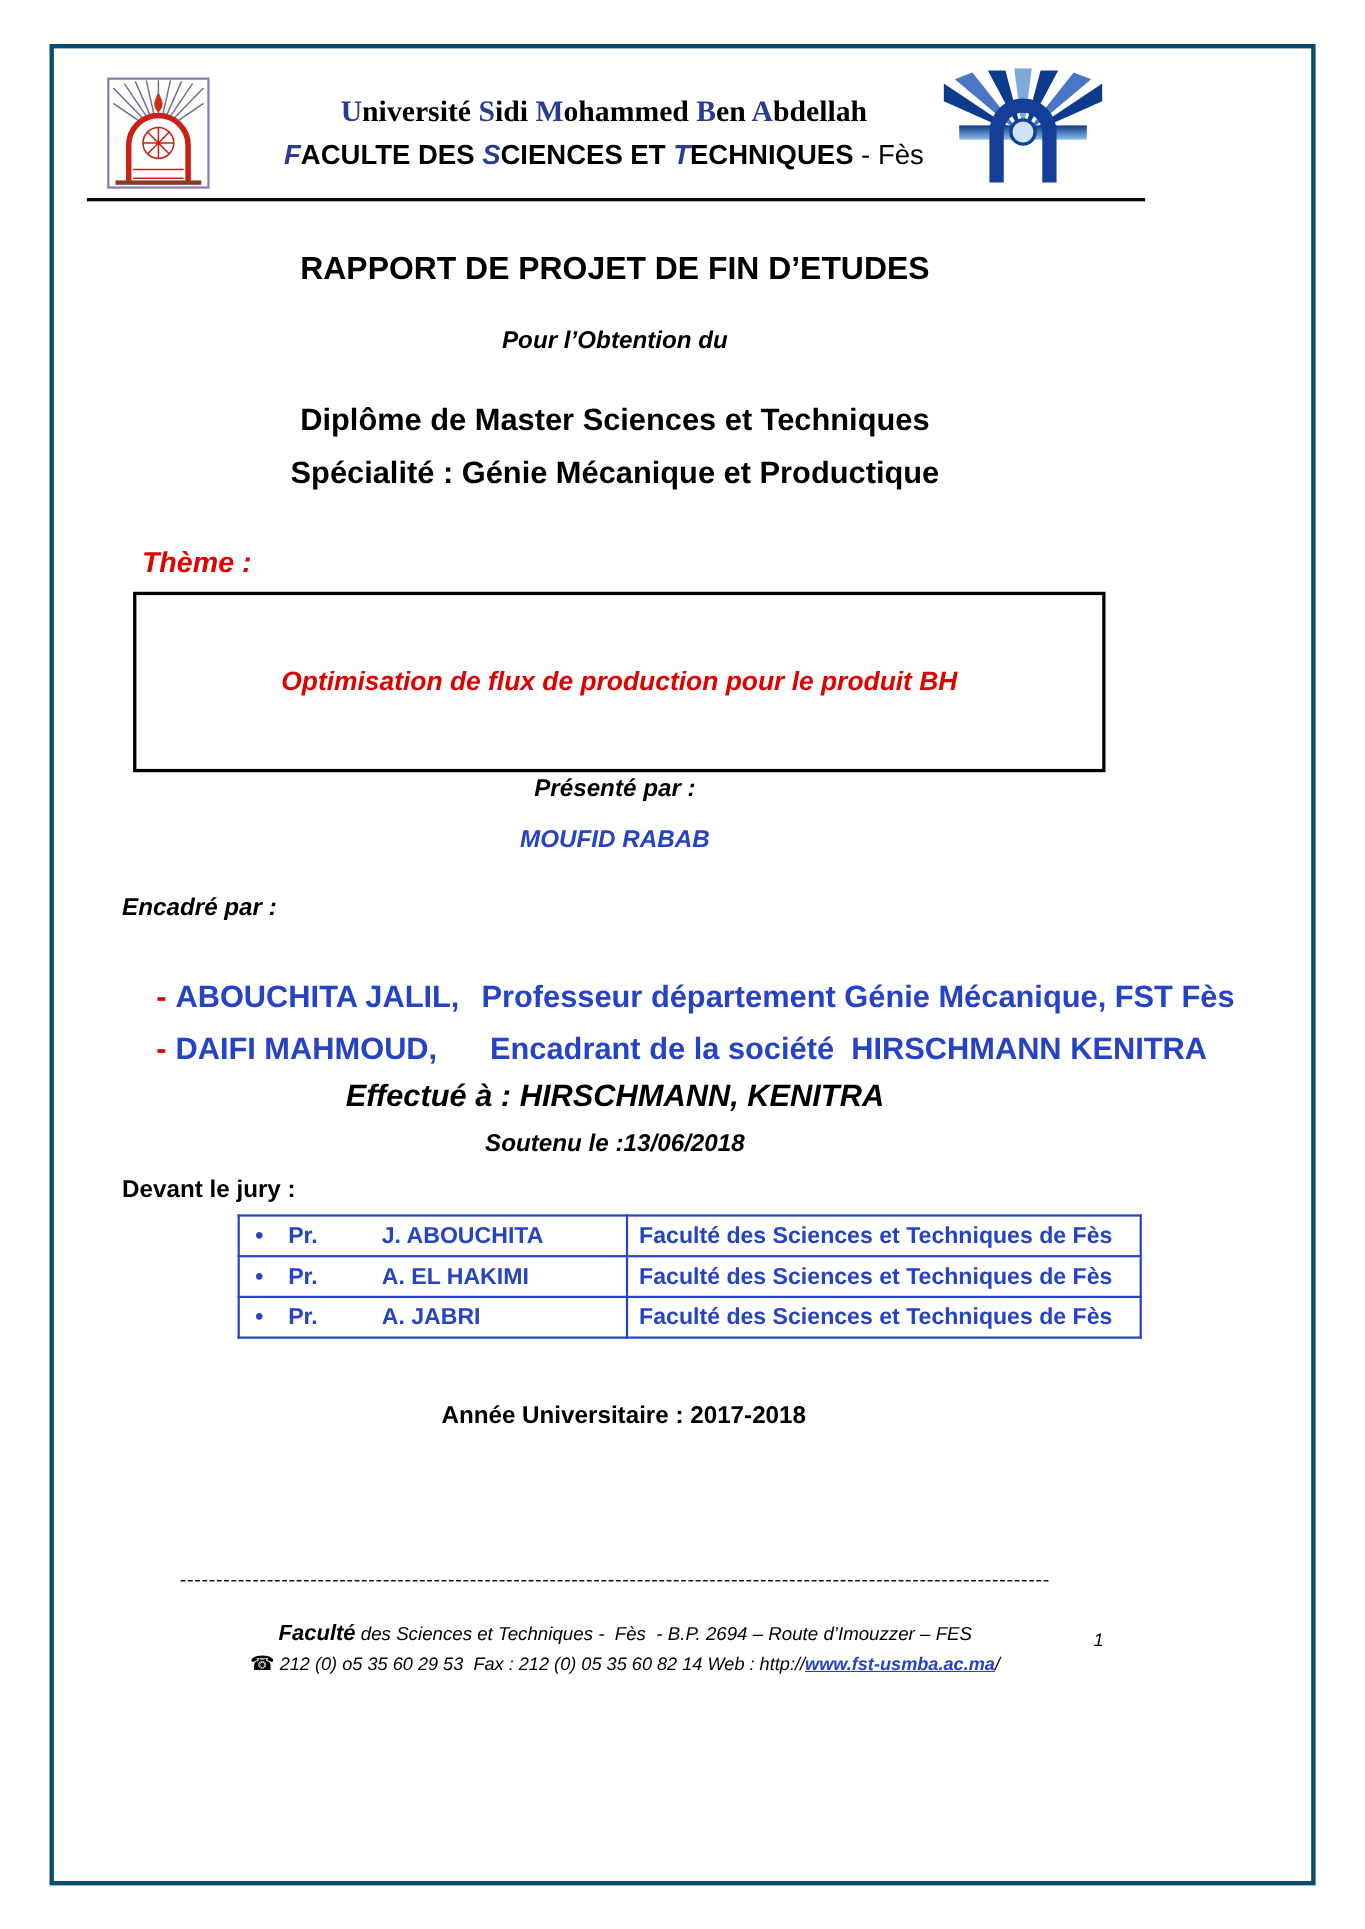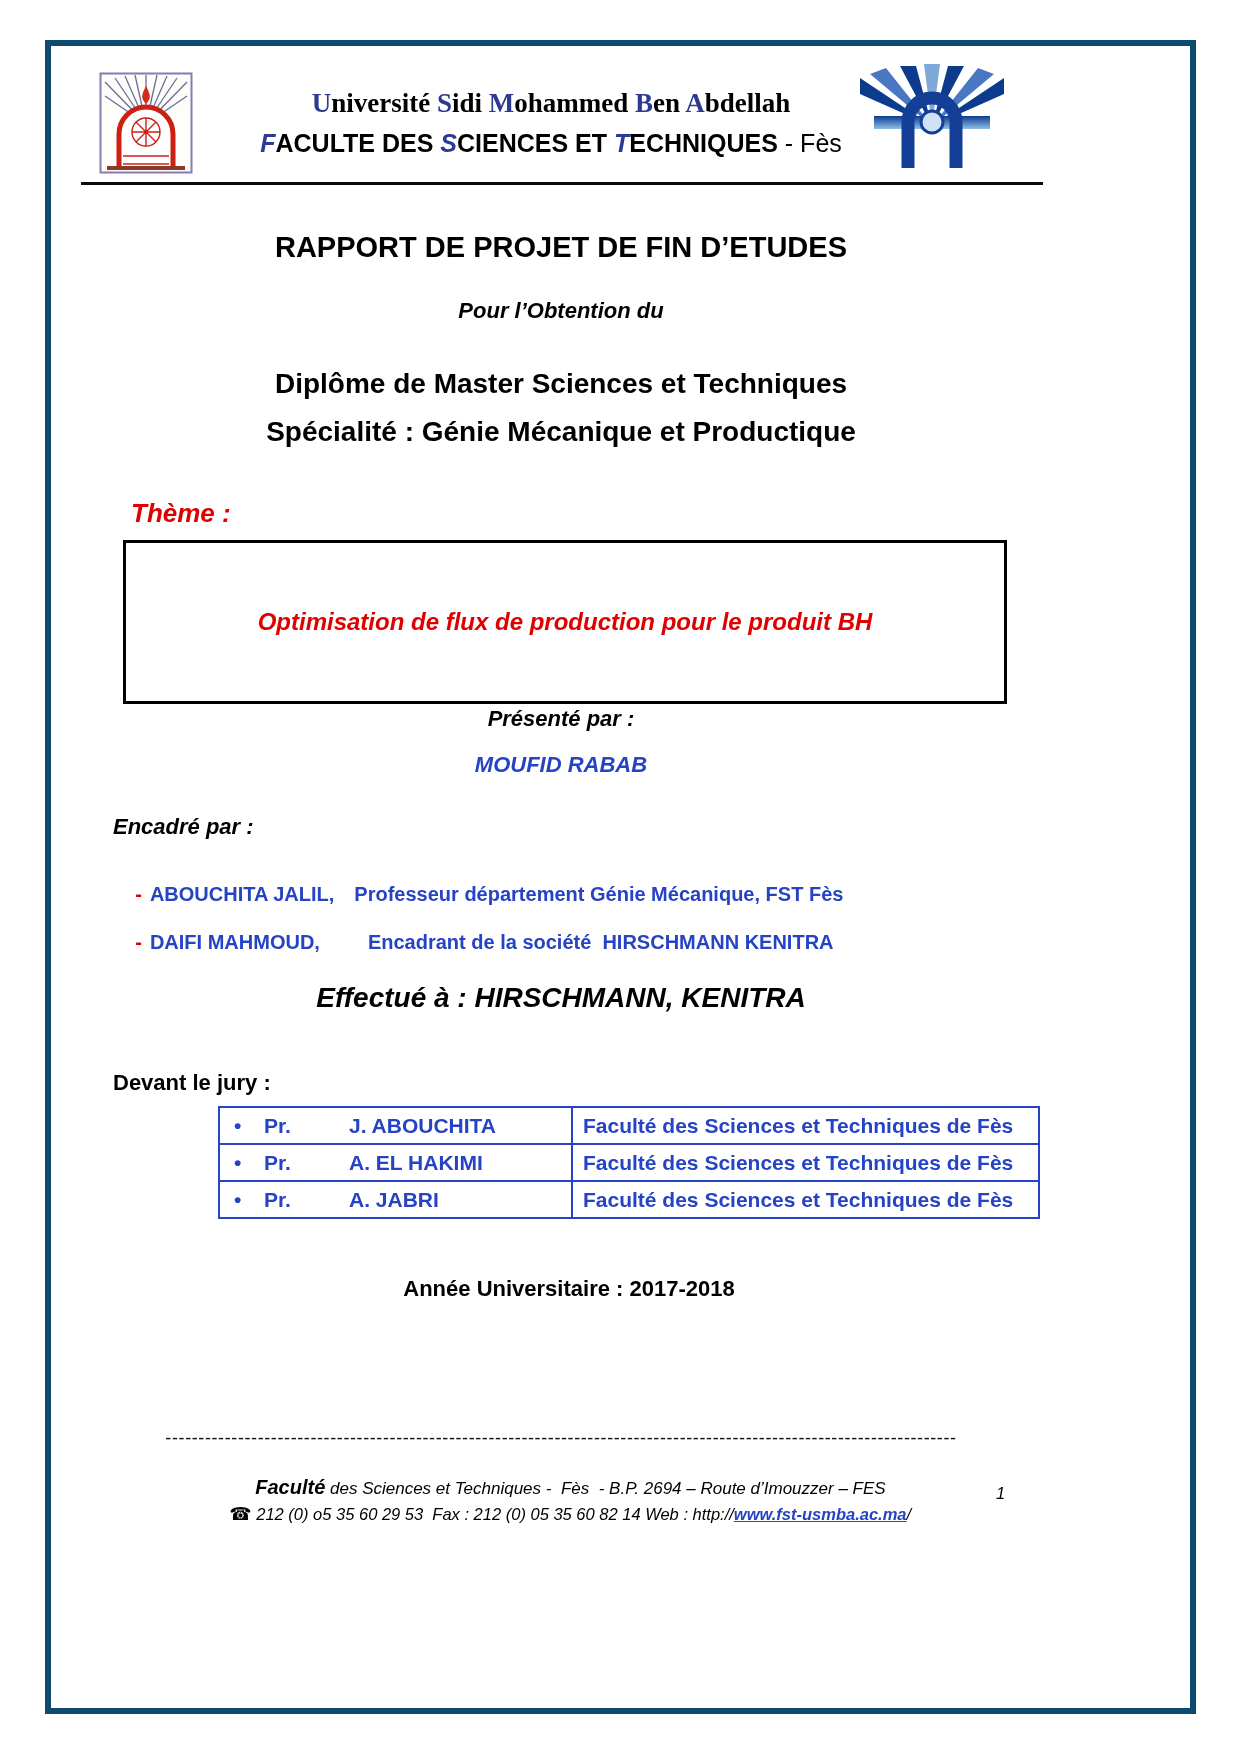--- a/index.html
+++ b/index.html
@@ -7,21 +7,21 @@
     --text_blue:#2543c4;
     --red:#e00000;
   }
   *{margin:0;padding:0;box-sizing:border-box;}
   body{
     width:1241px;height:1754px;background:#ffffff;position:relative;
     font-family:"Liberation Sans", sans-serif;color:#000;
   }
   .frame{
     position:absolute;left:45px;top:40px;width:1151px;height:1674px;
-    border:6px solid #0c4a6e;background:#fff;
+    border:4px solid #0c4a6e;background:#fff;
   }
   
   .logo-left{position:absolute;left:48px;top:26px;width:94px;height:102px;}
   .logo-right{position:absolute;left:805px;top:18px;width:152px;height:108px;}
   .header-text{position:absolute;left:150px;top:38px;width:700px;text-align:center;}
   .univ-line{
     font-family:"Liberation Serif", serif;font-size:27px;font-weight:bold;
     color:#000;line-height:1.45;
   }
   .fac-line{
@@ -41,21 +41,21 @@
   .diploma2{top:370px;font-size:28px;font-weight:bold;}
   .theme-label{top:452px;left:80px;font-size:26px;font-weight:bold;font-style:italic;color:var(--red);}
   .theme-box{
     position:absolute;left:72px;top:494px;width:884px;height:164px;
     border:3px solid #000;display:flex;align-items:center;justify-content:center;
   }
   .theme-title{font-size:24px;font-weight:bold;font-style:italic;color:var(--red);}
   .presented{top:660px;font-size:22px;font-weight:bold;font-style:italic;}
   .author{top:706px;font-size:22px;font-weight:bold;font-style:italic;color:var(--text_blue);}
   .sup-label{top:768px;font-size:22px;font-weight:bold;font-style:italic;}
-  .sup-line{font-size:20px;font-weight:bold;white-space:pre-wrap;}
+  .sup-line{font-size:28px;font-weight:bold;white-space:pre-wrap;}
   .sup1{top:814px;}
   .sup2{top:862px;}
   .sup-dash{color:var(--red);}
   .sup-name{color:var(--text_blue);margin-left:8px;}
   .sup-role{color:var(--text_blue);margin-left:20px;}
   .sup2 .sup-role{margin-left:48px;}
   .venue{top:936px;font-size:28px;font-weight:bold;font-style:italic;}
   .ddate{top:982px;font-size:22px;font-weight:bold;font-style:italic;}
   .jury-label{top:1024px;font-size:22px;font-weight:bold;}
   
@@ -165,20 +165,21 @@
   <div class="l sup-label">Encadré par :</div>
 
   <div class="l sup-line sup1">
     <span class="sup-dash">-</span><span class="sup-name">ABOUCHITA JALIL,</span><span class="sup-role">Professeur département Génie Mécanique, FST Fès</span>
   </div>
   <div class="l sup-line sup2">
     <span class="sup-dash">-</span><span class="sup-name">DAIFI MAHMOUD,</span><span class="sup-role">Encadrant de la société  HIRSCHMANN KENITRA</span>
   </div>
 
   <div class="c venue">Effectué à : HIRSCHMANN, KENITRA</div>
+  <div class="c ddate">Soutenu le :13/06/2018</div>
 
   <div class="l jury-label">Devant le jury :</div>
 
   <table class="jury-table">
     <tbody>
       <tr>
         <td class="cell-left">
           <span class="jury-bullet">•</span><span class="jury-title">Pr.</span><span>J. ABOUCHITA</span>
         </td>
         <td class="cell-right"><span>Faculté des Sciences et Techniques de Fès</span></td>

